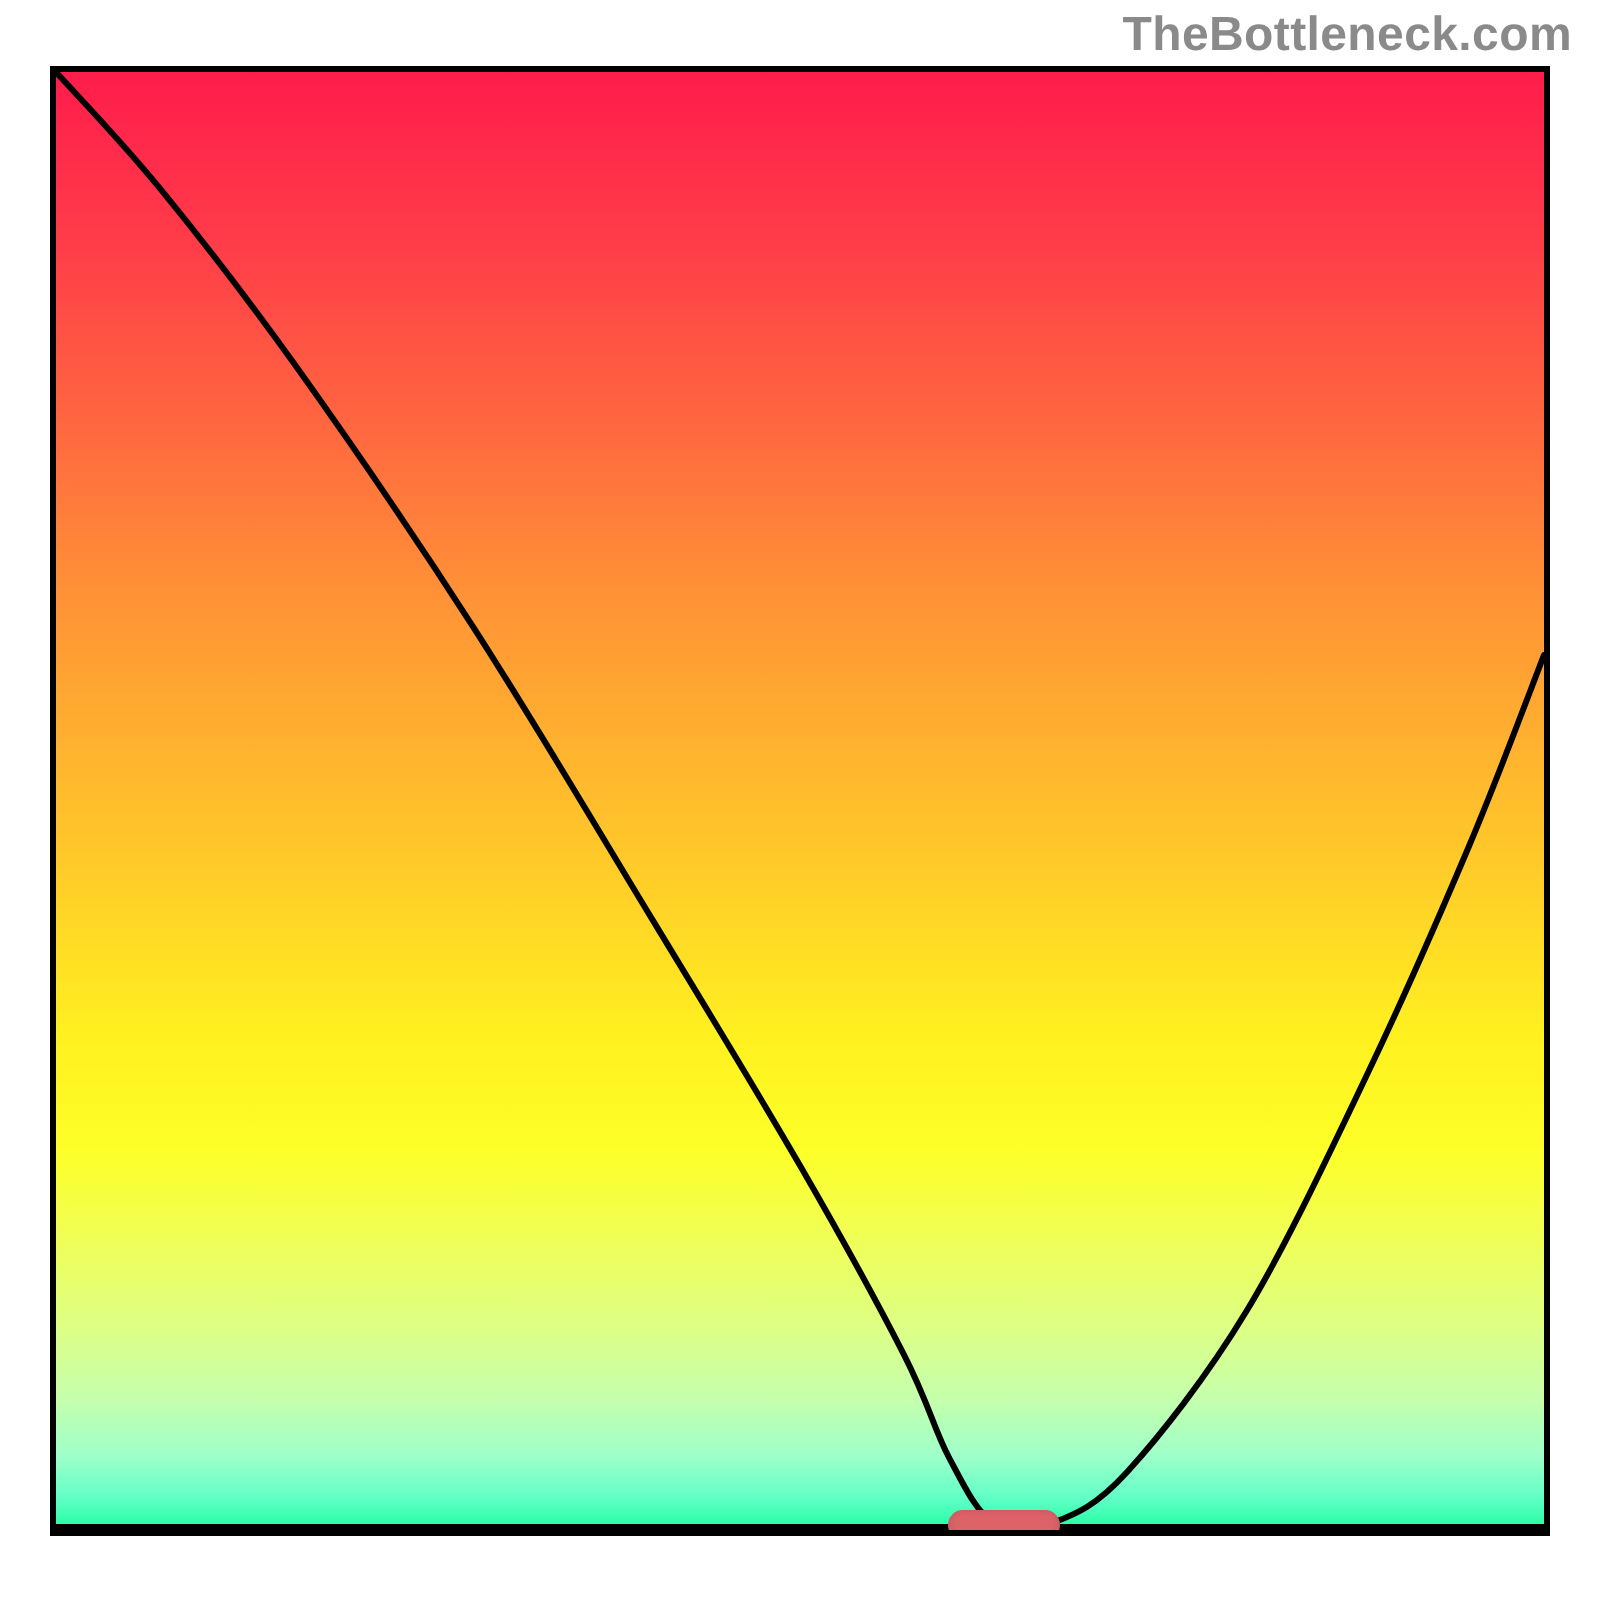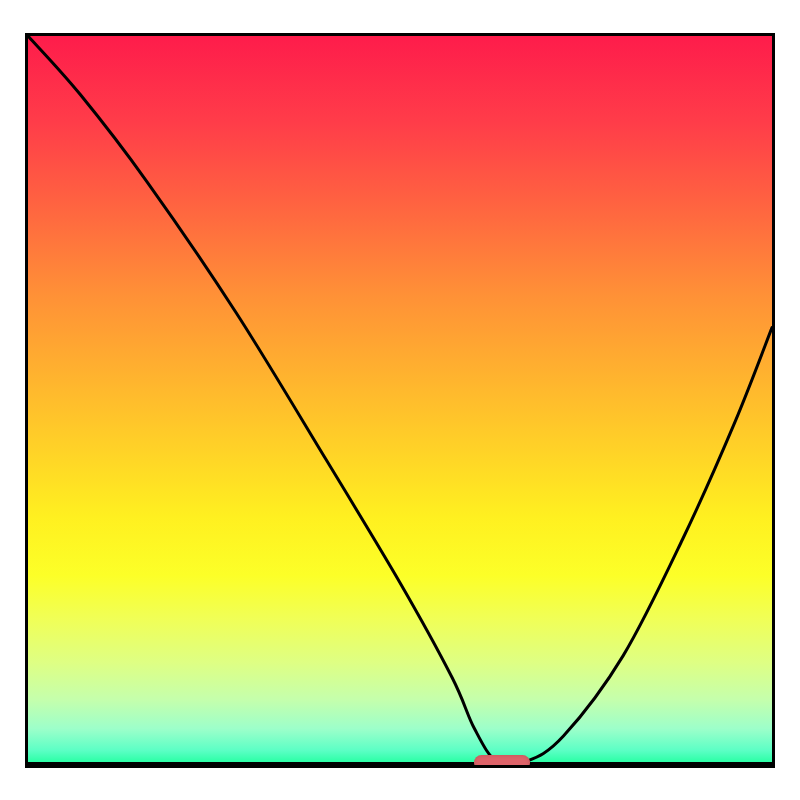--- a/index.html
+++ b/index.html
@@ -73,20 +73,21 @@
   .axis-line {
     position: absolute;
     background: #000;
   }
 </style>
 </head>
 <body>
 
 <div class="container">
 
+  <div class="watermark">TheBottleneck.com</div>
 
   <div class="plot-area">
 
     <div class="gradient"></div>
 
     <svg class="curve-svg" viewBox="0 0 744 729" preserveAspectRatio="none">
       <path d="M 0,0 C 8.680000000000001,9.71999999999999 32.24000000000001,34.01999999999994 52.080000000000005,58.319999999999936 C 71.92,82.61999999999993 93,109.34999999999994 119.04,145.79999999999995 C 145.08,182.24999999999997 178.56000000000003,230.84999999999997 208.32000000000002,277.02 C 238.08,323.19 270.32000000000005,377.865 297.6,422.82 C 324.88,467.775 350.92,510.3 372,546.75 C 393.08,583.2 411.68,617.22 424.08,641.52 C 436.47999999999996,665.8199999999999 438.96,678.5775 446.4,692.55 C 453.84,706.5224999999999 460.04,719.8875 468.72,725.355 C 477.40000000000003,730.8225 487.32000000000005,729.6075000000001 498.48,725.355 C 509.64,721.1025 519.56,717.4575 535.68,699.84 C 551.8,682.2225000000001 575.36,652.4549999999999 595.2,619.65 C 615.0400000000001,586.845 636.12,541.89 654.72,503.01 C 673.32,464.13 691.92,421.605 706.8,386.37 C 721.68,351.135 737.8,307.39500000000004 744,291.6" fill="none" stroke="#000" stroke-width="3" stroke-linecap="round" stroke-linejoin="round"></path>
     </svg>
 
     <div class="marker" style="left: 60%; width: 7.5%; bottom: -5px;"></div>

